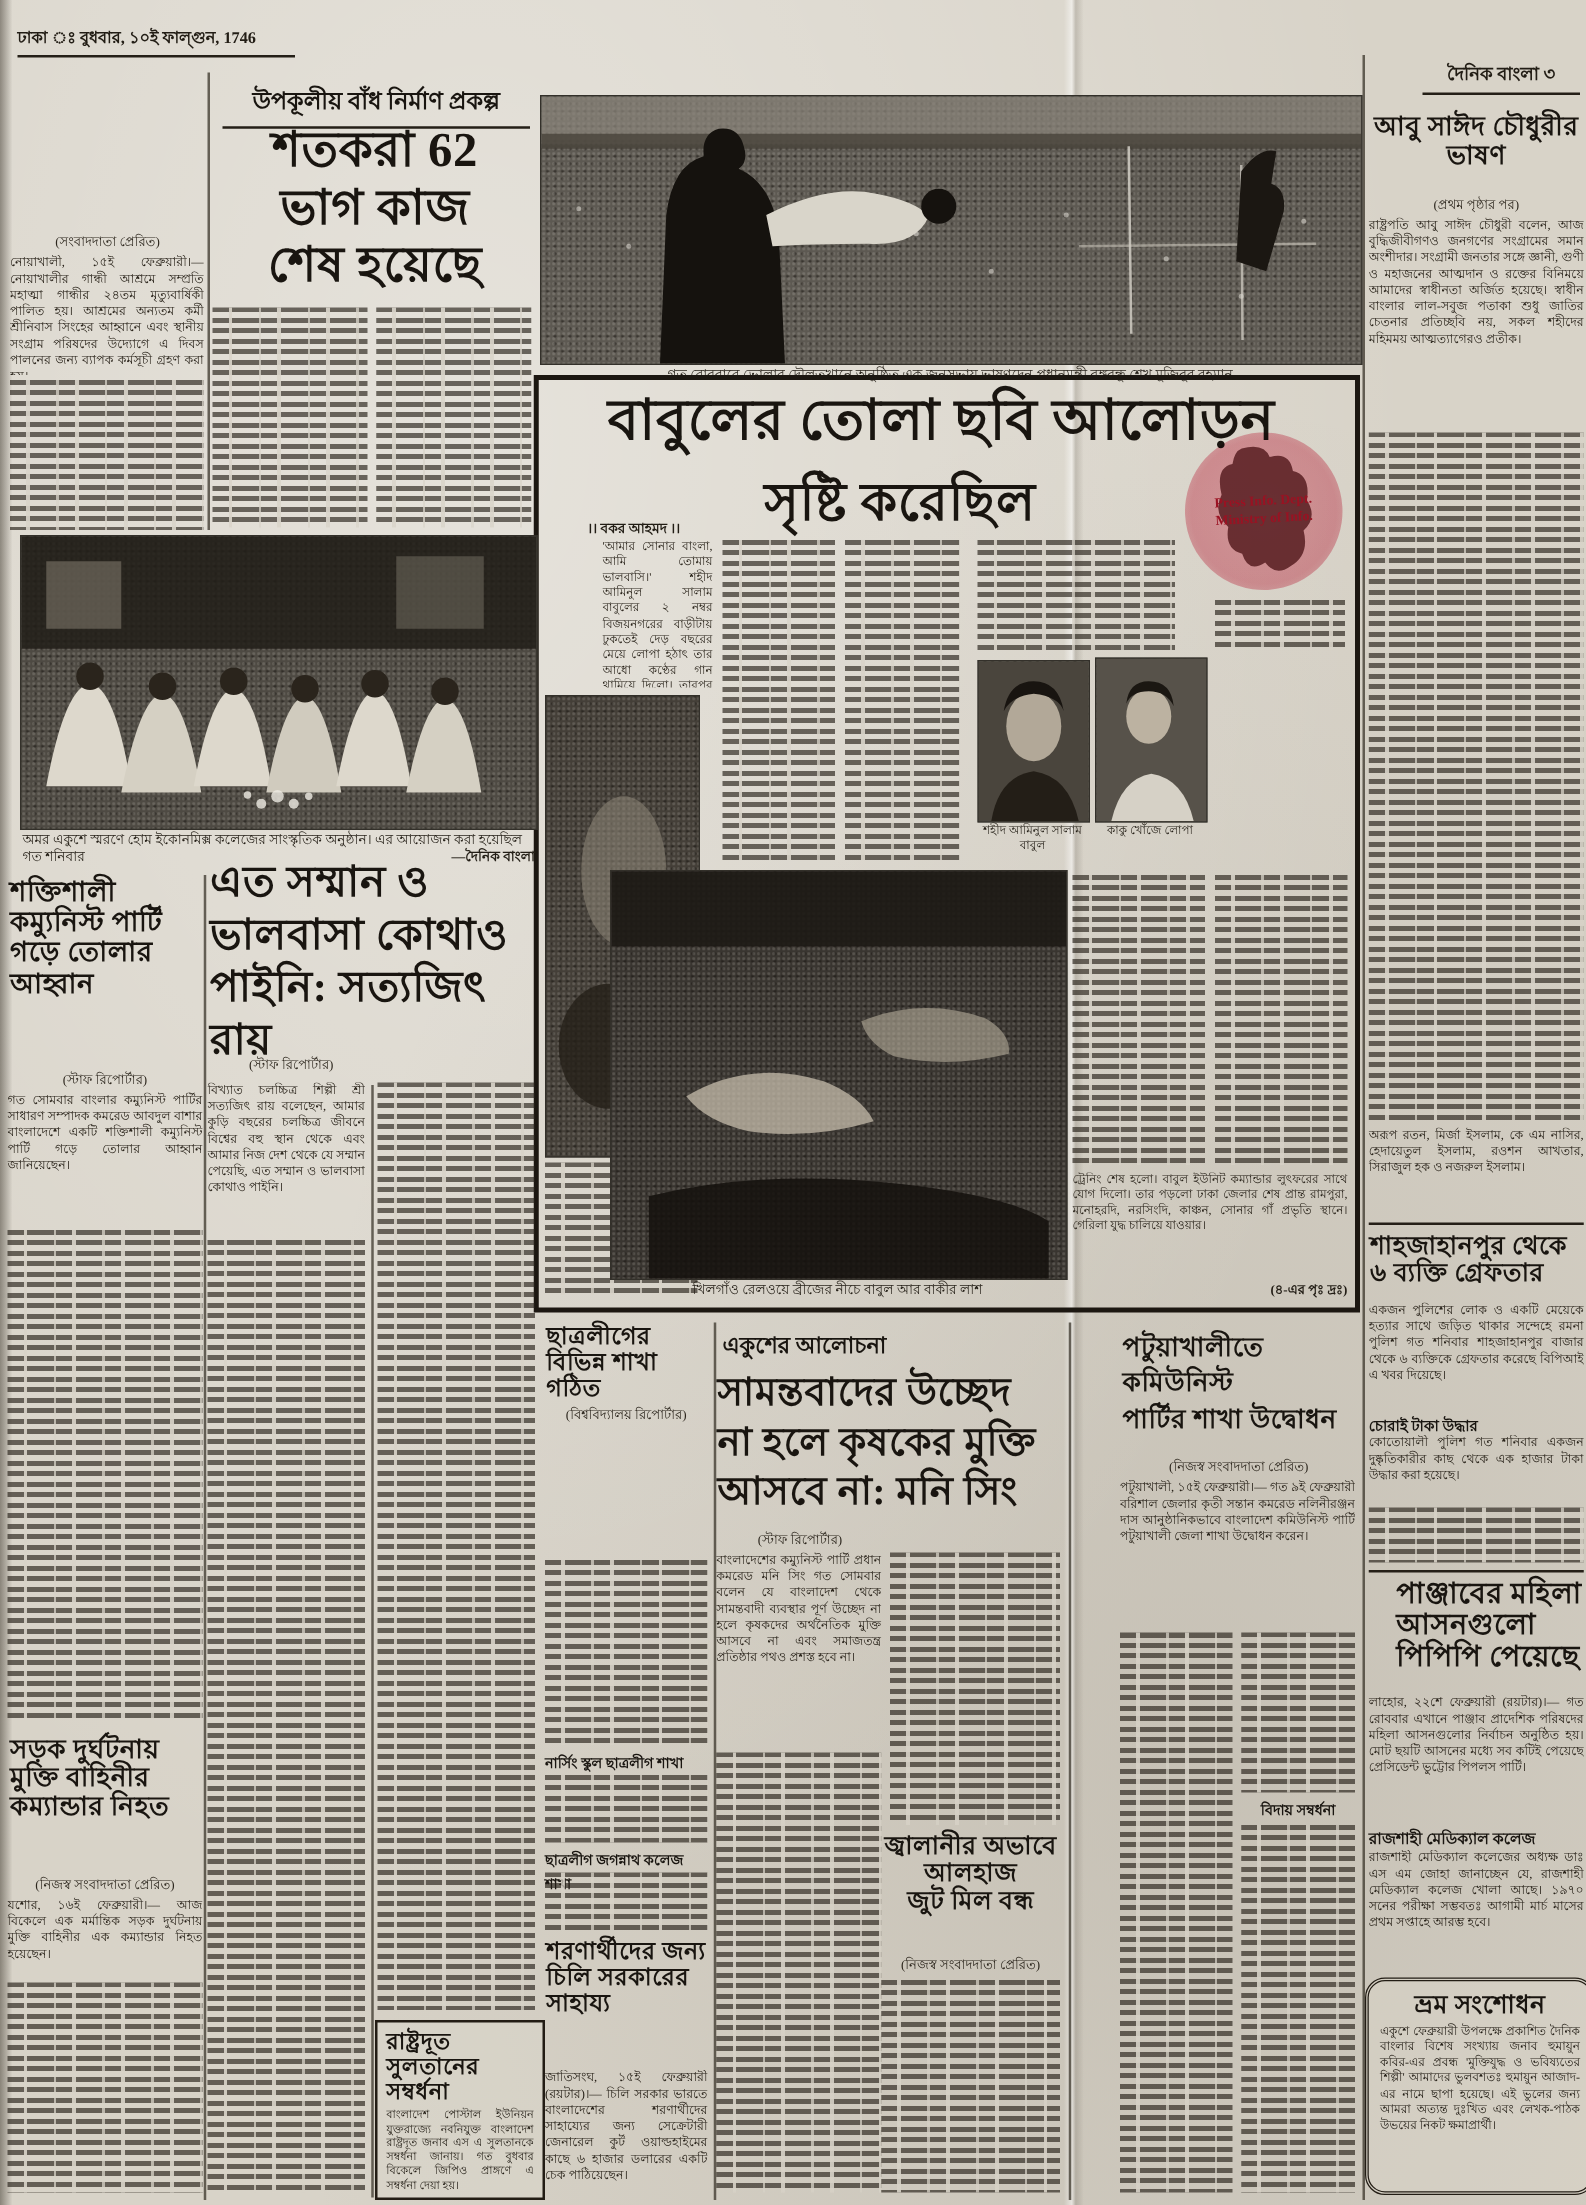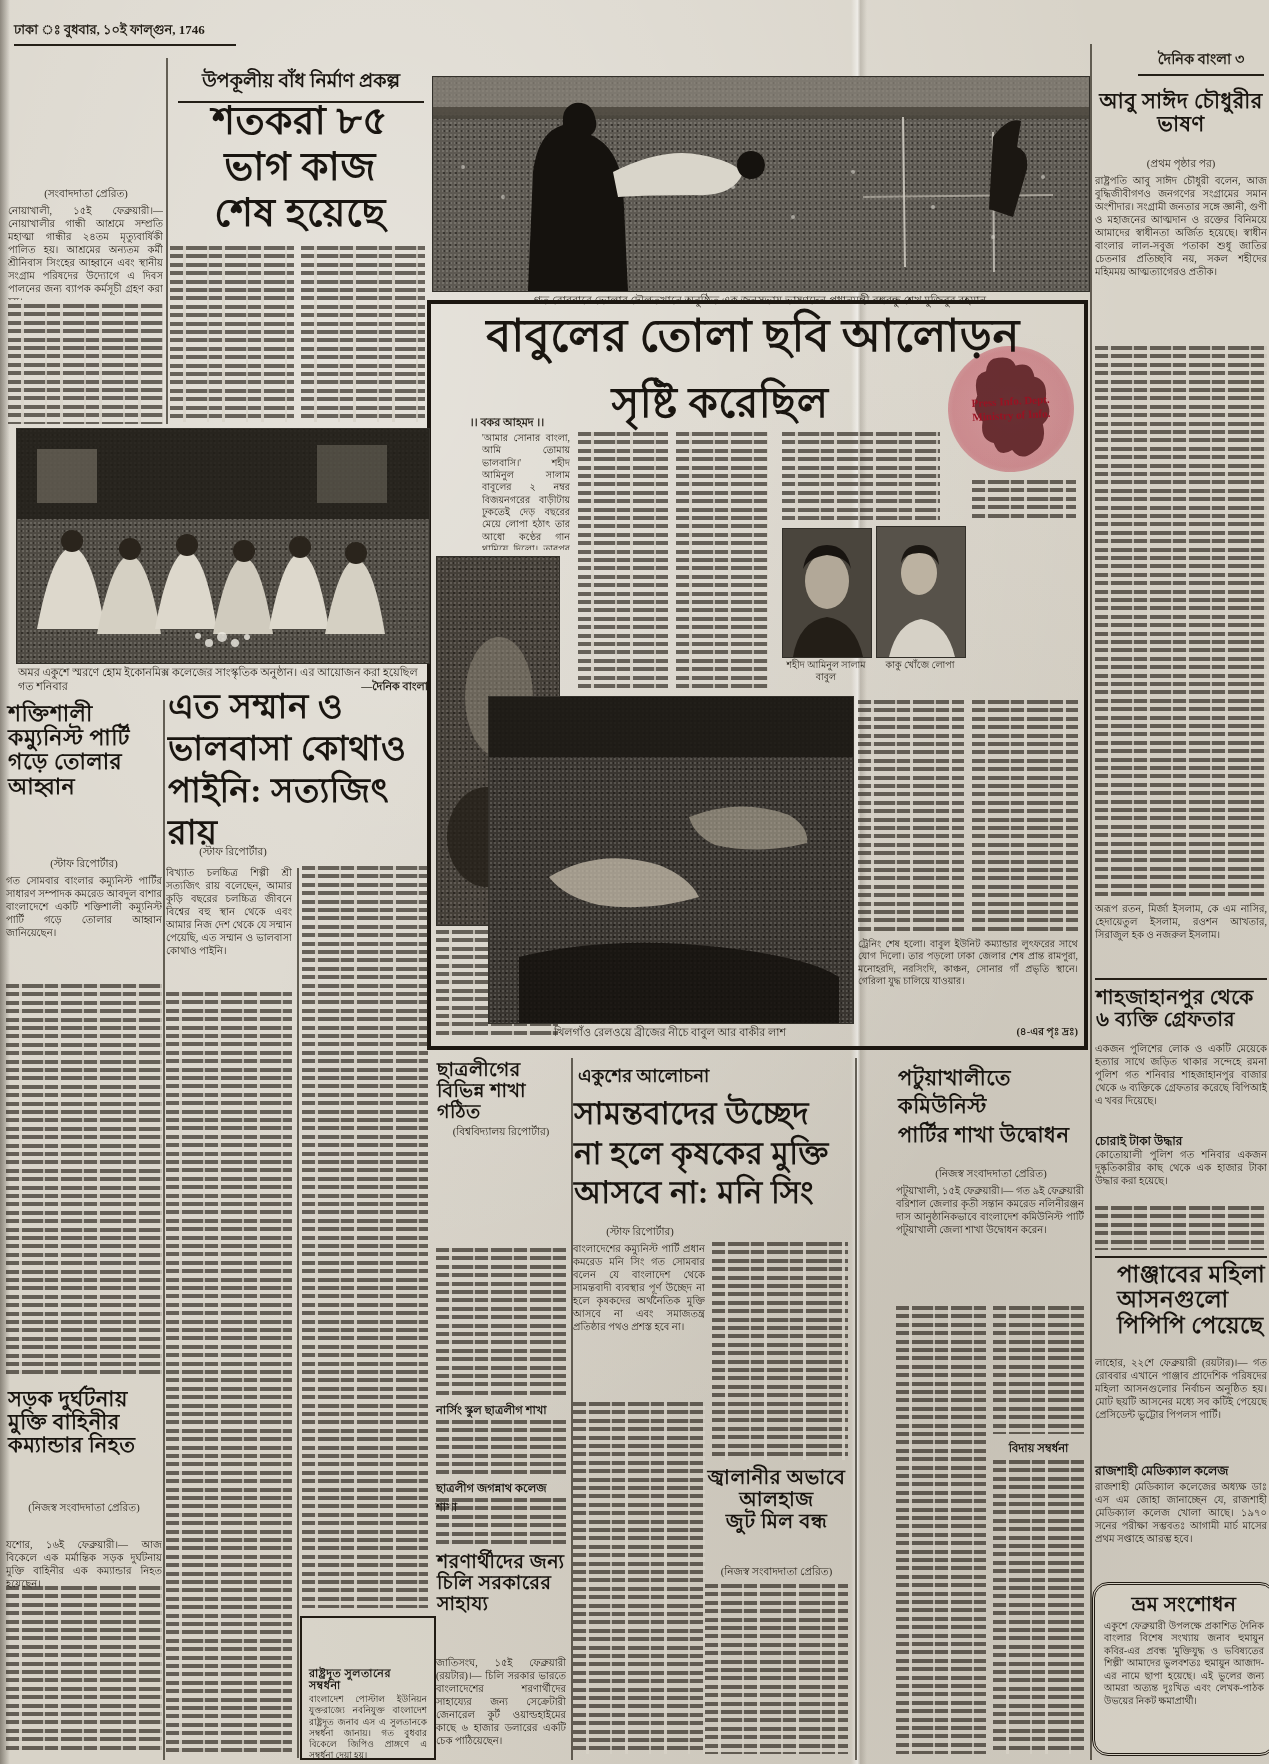--- a/index.html
+++ b/index.html
@@ -55,21 +55,21 @@
   <div class="vr" style="left:297px;top:868px;height:890px;"></div>
   <div class="vr" style="left:571px;top:1058px;height:702px;"></div>
   <div class="vr" style="left:855px;top:1058px;height:702px;"></div>
 
   <div class="abs credit" style="left:10px;top:186px;width:152px;">(সংবাদদাতা প্রেরিত)</div>
   <div class="abs lead" style="left:8px;top:204px;width:155px;height:96px;overflow:hidden;">নোয়াখালী, ১৫ই ফেব্রুয়ারী।— নোয়াখালীর গান্ধী আশ্রমে সম্প্রতি মহাত্মা গান্ধীর ২৪তম মৃত্যুবার্ষিকী পালিত হয়। আশ্রমের অন্যতম কর্মী শ্রীনিবাস সিংহের আহ্বানে এবং স্থানীয় সংগ্রাম পরিষদের উদ্যোগে এ দিবস পালনের জন্য ব্যাপক কর্মসূচী গ্রহণ করা হয়।</div>
   <div class="abs sim" style="left:8px;top:304px;width:155px;height:120px;"></div>
 
   <div class="abs kick ctr" style="left:178px;top:66px;width:246px;font-size:19px;border-bottom:2px solid #241f17;padding-bottom:3px;">উপকূলীয় বাঁধ নির্মাণ প্রকল্প</div>
   <div class="abs hl ctr" style="left:172px;top:98px;width:256px;font-size:39px;line-height:1.18;">
-    <div>শতকরা ৮৫</div>
+    <div>শতকরা 62</div>
     <div>ভাগ কাজ</div>
     <div>শেষ হয়েছে</div>
   </div>
   <div class="abs sim" style="left:170px;top:246px;width:124px;height:176px;"></div>
   <div class="abs sim" style="left:301px;top:246px;width:124px;height:176px;"></div>
 
   <div class="abs photo" style="left:432px;top:76px;width:656px;height:214px;">
     <svg width="656" height="214">
       <rect x="0" y="0" width="656" height="38" fill="#8b867c" opacity="0.7"></rect>
       <rect x="0" y="30" width="656" height="12" fill="#474239" opacity="0.8"></rect>
@@ -229,35 +229,35 @@
   <div class="abs credit" style="left:8px;top:856px;width:152px;">(স্টাফ রিপোর্টার)</div>
   <div class="abs lead" style="left:6px;top:874px;width:156px;height:104px;overflow:hidden;">গত সোমবার বাংলার কম্যুনিস্ট পার্টির সাধারণ সম্পাদক কমরেড আবদুল বাশার বাংলাদেশে একটি শক্তিশালী কম্যুনিস্ট পার্টি গড়ে তোলার আহ্বান জানিয়েছেন।</div>
   <div class="abs sim" style="left:6px;top:984px;width:156px;height:392px;"></div>
 
   <div class="abs hl" style="left:8px;top:1388px;width:152px;font-size:21px;">
     <div>সড়ক দুর্ঘটনায়</div>
     <div>মুক্তি বাহিনীর</div>
     <div>কম্যান্ডার নিহত</div>
   </div>
   <div class="abs credit" style="left:8px;top:1500px;width:152px;">(নিজস্ব সংবাদদাতা প্রেরিত)</div>
-  <div class="abs lead" style="left:6px;top:1518px;width:156px;height:64px;overflow:hidden;margin-top:20px;">যশোর, ১৬ই ফেব্রুয়ারী।— আজ বিকেলে এক মর্মান্তিক সড়ক দুর্ঘটনায় মুক্তি বাহিনীর এক কম্যান্ডার নিহত হয়েছেন।</div>
+  <div class="abs lead" style="left:6px;top:1518px;width:156px;height:64px;overflow:hidden;">যশোর, ১৬ই ফেব্রুয়ারী।— আজ বিকেলে এক মর্মান্তিক সড়ক দুর্ঘটনায় মুক্তি বাহিনীর এক কম্যান্ডার নিহত হয়েছেন।</div>
   <div class="abs sim" style="left:6px;top:1586px;width:156px;height:168px;"></div>
 
   <div class="abs hl" style="left:168px;top:686px;width:262px;font-size:34px;line-height:1.24;">
     <div>এত সম্মান ও</div>
     <div>ভালবাসা কোথাও</div>
     <div>পাইনি: সত্যজিৎ রায়</div>
   </div>
   <div class="abs credit" style="left:168px;top:844px;width:130px;">(স্টাফ রিপোর্টার)</div>
   <div class="abs lead" style="left:166px;top:866px;width:126px;height:122px;overflow:hidden;">বিখ্যাত চলচ্চিত্র শিল্পী শ্রী সত্যজিৎ রায় বলেছেন, আমার কুড়ি বছরের চলচ্চিত্র জীবনে বিশ্বের বহু স্থান থেকে এবং আমার নিজ দেশ থেকে যে সম্মান পেয়েছি, এত সম্মান ও ভালবাসা কোথাও পাইনি।</div>
   <div class="abs sim" style="left:166px;top:992px;width:126px;height:762px;"></div>
   <div class="abs sim" style="left:302px;top:866px;width:126px;height:742px;"></div>
 
   <div class="abs subbox" style="left:300px;top:1616px;width:118px;height:128px;">
-    <div class="hl" style="font-size:11px;margin-top:43px;">
+    <div class="hl" style="font-size:18px;">
       <div>রাষ্ট্রদূত সুলতানের</div>
       <div>সম্বর্ধনা</div>
     </div>
     <div style="font-size:9px;line-height:1.25;text-align:justify;margin-top:3px;height:66px;overflow:hidden;">বাংলাদেশ পোস্টাল ইউনিয়ন যুক্তরাজ্যে নবনিযুক্ত বাংলাদেশ রাষ্ট্রদূত জনাব এস এ সুলতানকে সম্বর্ধনা জানায়। গত বুধবার বিকেলে জিপিও প্রাঙ্গণে এ সম্বর্ধনা দেয়া হয়।</div>
   </div>
 
   <div class="abs hl" style="left:437px;top:1060px;width:128px;font-size:19px;">ছাত্রলীগের বিভিন্ন শাখা গঠিত</div>
   <div class="abs credit" style="left:437px;top:1124px;width:128px;">(বিশ্ববিদ্যালয় রিপোর্টার)</div>
   <div class="abs sim" style="left:436px;top:1248px;width:130px;height:148px;"></div>
   <div class="abs kick" style="left:436px;top:1402px;width:130px;font-size:11.5px;">নার্সিং স্কুল ছাত্রলীগ শাখা</div>

